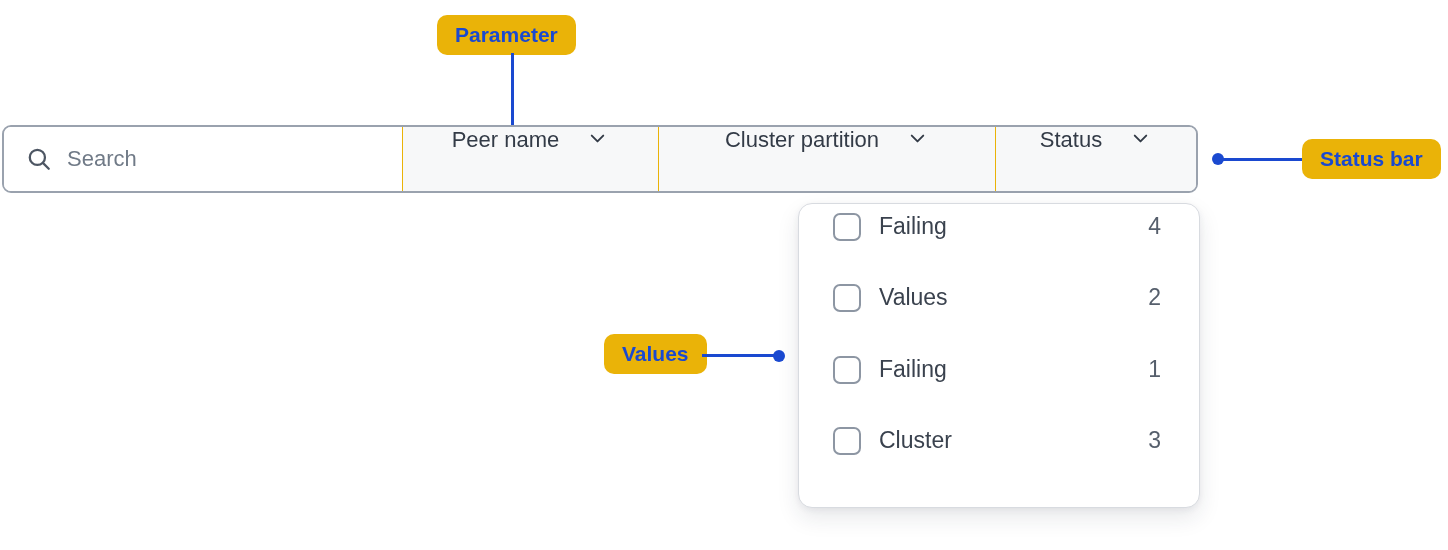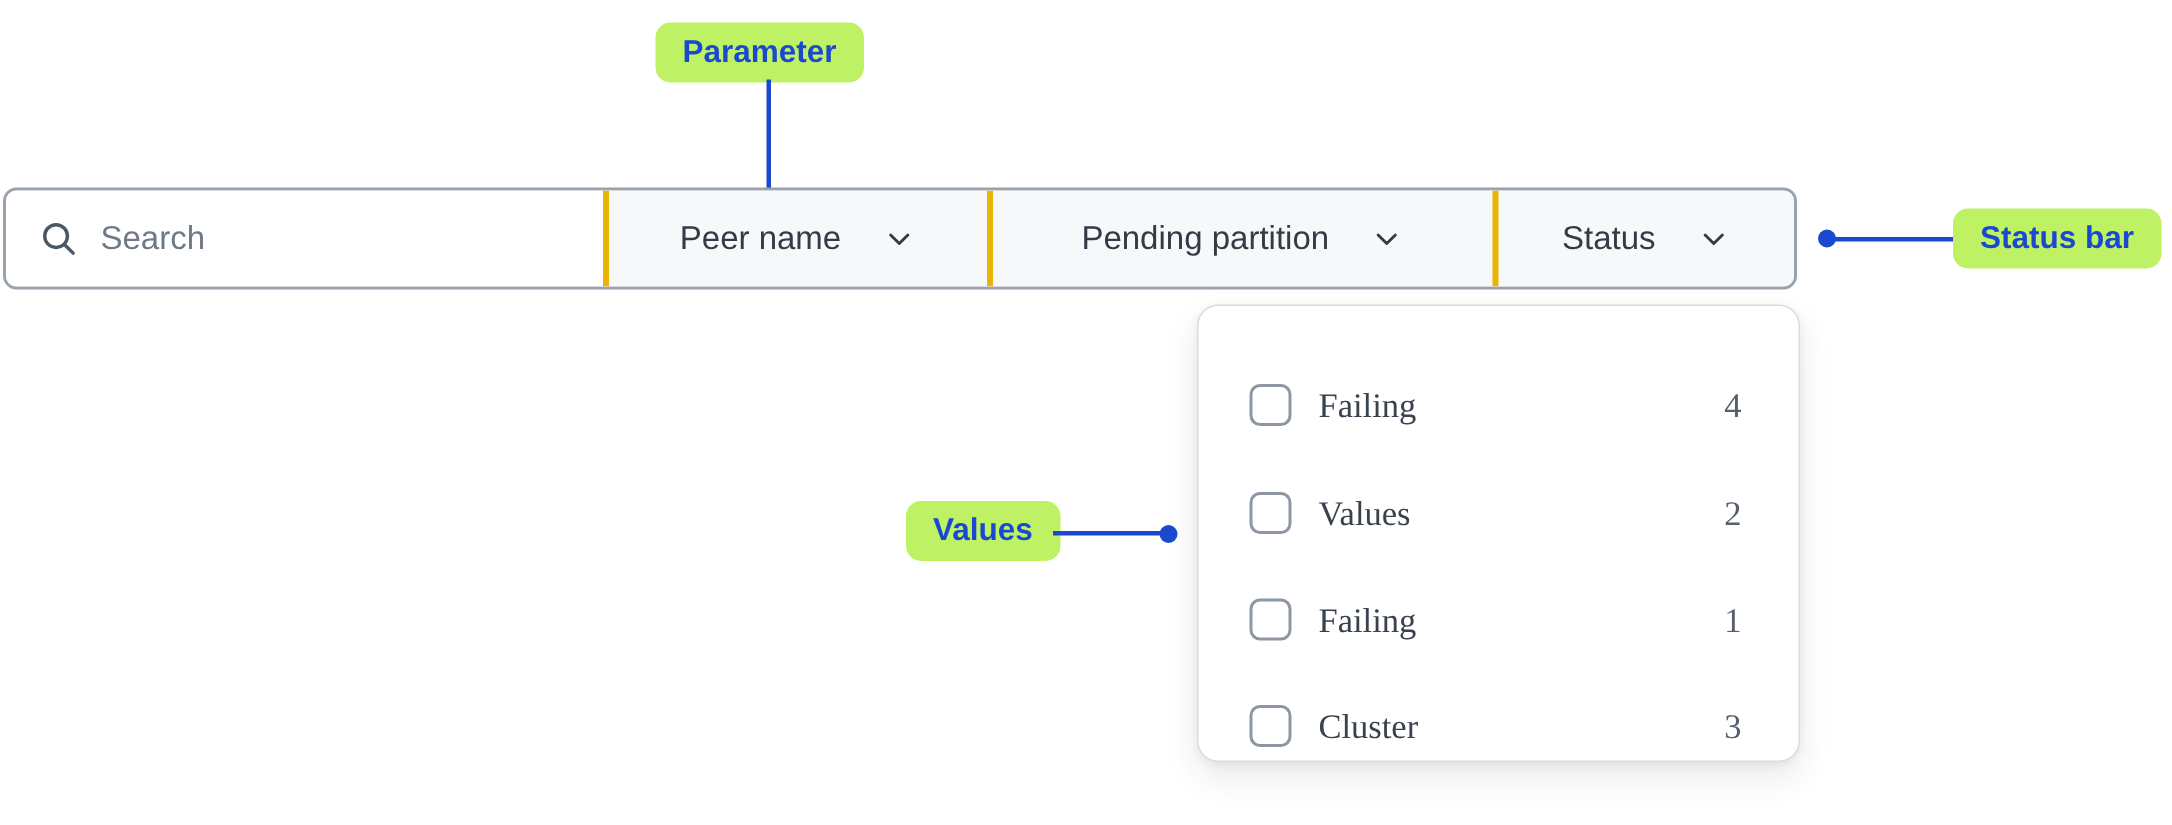--- a/index.html
+++ b/index.html
@@ -6,21 +6,21 @@
   html, body { background: #ffffff; }
   body {
     font-family: "Liberation Sans", "DejaVu Sans", sans-serif;
     width: 1448px; height: 550px; overflow: hidden;
   }
   .canvas { position: relative; width: 1448px; height: 550px; background: #ffffff; }
 
   
   .anno-badge {
     position: absolute;
-    background: #bef264;
+    background: #eab308;
     color: #1a49d0;
     font-size: 21px;
     font-weight: 600;
     line-height: 1;
     padding: 9px 18px 10px 18px;
     border-radius: 10px;
     white-space: nowrap;
   }
   .anno-line { position: absolute; background: #1a49d0; }
   .anno-dot  { position: absolute; width: 12px; height: 12px; border-radius: 50%; background: #1a49d0; }
@@ -47,24 +47,24 @@
     border: none; outline: none;
     background: transparent;
     font-family: "Liberation Sans", "DejaVu Sans", sans-serif;
     font-size: 22px;
     color: #ef4444;
     margin-left: 15px;
     width: 320px;
   }
   .search-input::placeholder { color: #707a87; opacity: 1; }
   .dd-seg {
-    display: flex; align-items: center; justify-content: center;
+    display: flex; align-items: flex-start; justify-content: center;
     gap: 27px;
     background: #f7f8f9;
-    border-left: 4px solid #eab308;
+    border-left: 1px solid #eab308;
     cursor: pointer;
   }
   .dd-seg .dd-label { font-size: 22px; color: #333b47; white-space: nowrap; }
   .seg-peer    { flex: 0 0 256px; }
   .seg-cluster { flex: 0 0 337px; }
   .seg-status  { flex: 1 1 auto; }
 
   
   .menu-panel {
     position: absolute;
@@ -73,23 +73,22 @@
     background: #ffffff;
     border: 1.5px solid #d8dbe0;
     border-radius: 14px;
     box-shadow: 0 10px 22px rgba(32, 42, 62, 0.10), 0 2px 6px rgba(32, 42, 62, 0.06);
     padding: 9px 38px 9px 34px;
     display: flex;
     flex-direction: column;
   }
   .menu-row {
     flex: 1 1 0;
-    display: flex; align-items: flex-end;
+    display: flex; align-items: flex-start;
     cursor: pointer;
-    font-family: Liberation Serif, serif;
   }
   .checkbox {
     width: 28px; height: 28px;
     border: 2px solid #8d96a3;
     border-radius: 7px;
     background: #ffffff;
     flex: 0 0 auto;
   }
   .menu-label { font-size: 23px; color: #3a424e; margin-left: 18px; }
   .menu-count { font-size: 23px; color: #565f6c; margin-left: auto; }
@@ -113,21 +112,21 @@
     </div>
 
     <div class="dd-seg seg-peer">
       <span class="dd-label">Peer name</span>
       <svg width="23" height="23" viewBox="0 0 24 24" fill="none" stroke="#333b47" stroke-width="2" stroke-linecap="round" stroke-linejoin="round">
         <polyline points="6 9 12 15 18 9"></polyline>
       </svg>
     </div>
 
     <div class="dd-seg seg-cluster">
-      <span class="dd-label">Pending partition</span>
+      <span class="dd-label">Cluster partition</span>
       <svg width="23" height="23" viewBox="0 0 24 24" fill="none" stroke="#333b47" stroke-width="2" stroke-linecap="round" stroke-linejoin="round">
         <polyline points="6 9 12 15 18 9"></polyline>
       </svg>
     </div>
 
     <div class="dd-seg seg-status">
       <span class="dd-label">Status</span>
       <svg width="23" height="23" viewBox="0 0 24 24" fill="none" stroke="#333b47" stroke-width="2" stroke-linecap="round" stroke-linejoin="round">
         <polyline points="6 9 12 15 18 9"></polyline>
       </svg>

